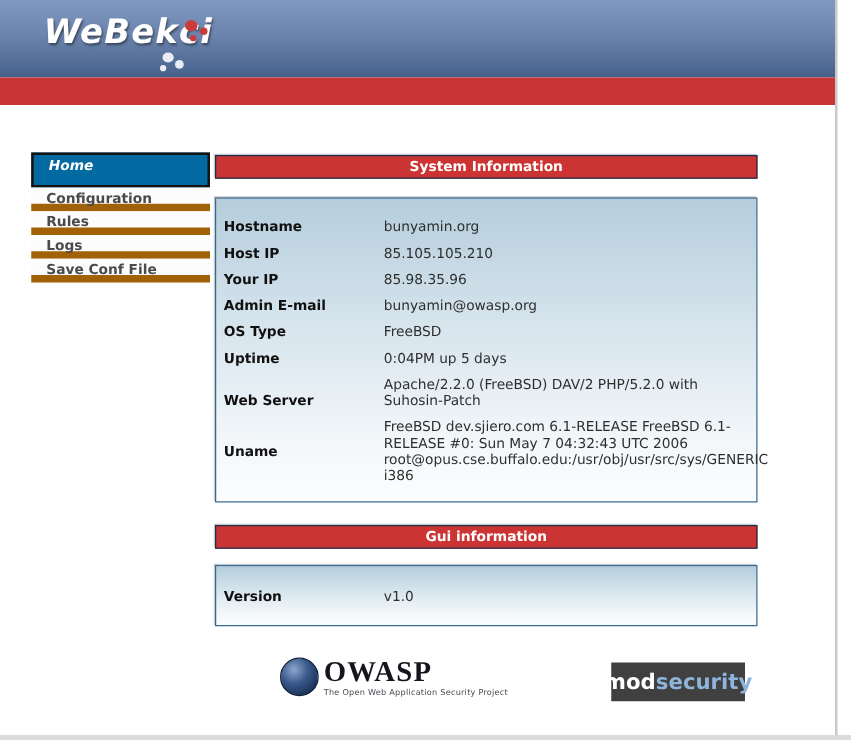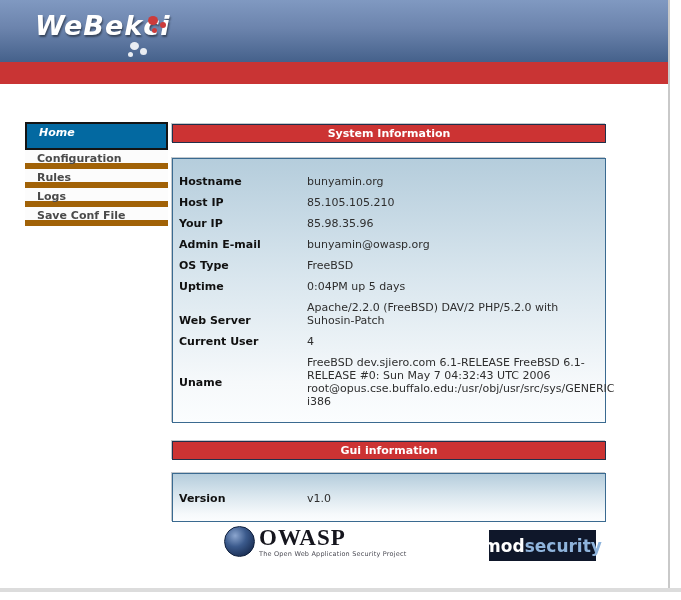--- a/index.html
+++ b/index.html
@@ -47,21 +47,21 @@
   
   .logos { position:absolute; left:172px; top:524px; width:497px; height:45px; }
   .owasp { position:absolute; left:52px; top:2px; display:flex; align-items:flex-start; cursor:pointer; }
   .owasp-globe { width:31px; height:31px; border-radius:50%;
                  background:radial-gradient(circle at 35% 30%, #8ca6cf 0%, #3b5a8c 40%, #16294d 85%);
                  border:1px solid #10203d; flex:0 0 31px; }
   .owasp-txt { margin-left:4px; }
   .owasp-name { font-family:"Liberation Serif", serif; font-weight:bold; font-size:23px; line-height:23px;
                 color:#15151d; letter-spacing:1px; }
   .owasp-tag { font-size:6.5px; color:#4c4c55; margin-top:1px; letter-spacing:.2px; }
-  .modsec { position:absolute; left:317px; top:6px; width:107px; height:31px; background:#0f172a;
+  .modsec { position:absolute; left:317px; top:6px; width:107px; height:31px; background:#404040;
             display:flex; align-items:center; justify-content:center; cursor:pointer; }
   .modsec span { font-size:17px; font-weight:bold; letter-spacing:0; }
   .modsec .m1 { color:#ffffff; }
   .modsec .m2 { color:#8fb4dc; }
 </style>
 </head>
 <body>
 
 <div class="page">
 
@@ -110,24 +110,20 @@
         <div class="val">FreeBSD</div>
       </div>
       <div class="row">
         <div class="lbl">Uptime</div>
         <div class="val">0:04PM up 5 days</div>
       </div>
       <div class="row" style="align-items:flex-end;">
         <div class="lbl">Web Server</div>
         <div class="val" style="max-width:358px;">Apache/2.2.0 (FreeBSD) DAV/2 PHP/5.2.0 with Suhosin-Patch</div>
       </div>
-      <div class="row">
-        <div class="lbl">Current User</div>
-        <div class="val">4</div>
-      </div>
       <div class="row" style="align-items:center;">
         <div class="lbl">Uname</div>
         <div class="val" style="max-width:362px;">FreeBSD dev.sjiero.com 6.1-RELEASE FreeBSD 6.1-RELEASE #0: Sun May 7 04:32:43 UTC 2006 root@opus.cse.buffalo.edu:/usr/obj/usr/src/sys/GENERIC i386</div>
       </div>
     </div>
 
     <div class="gui-gap"></div>
 
     <div class="secbar">Gui information</div>
 

